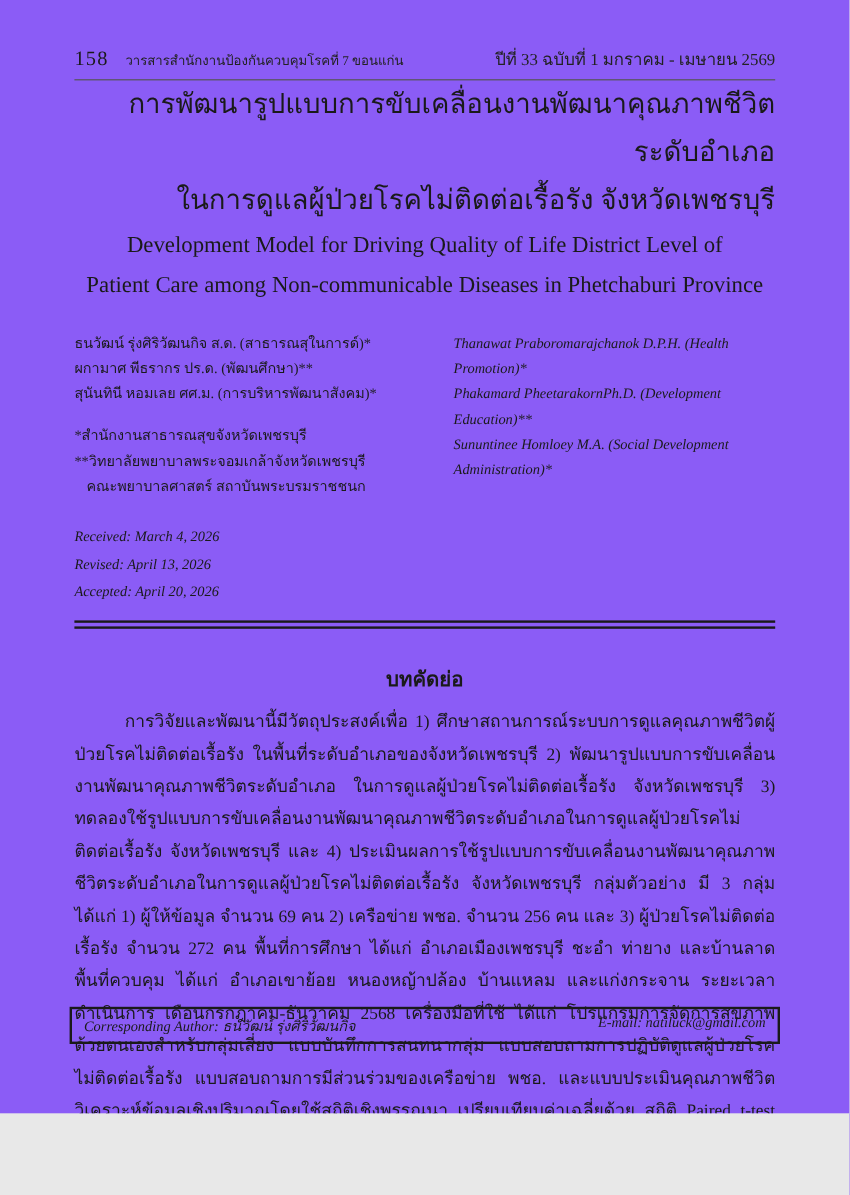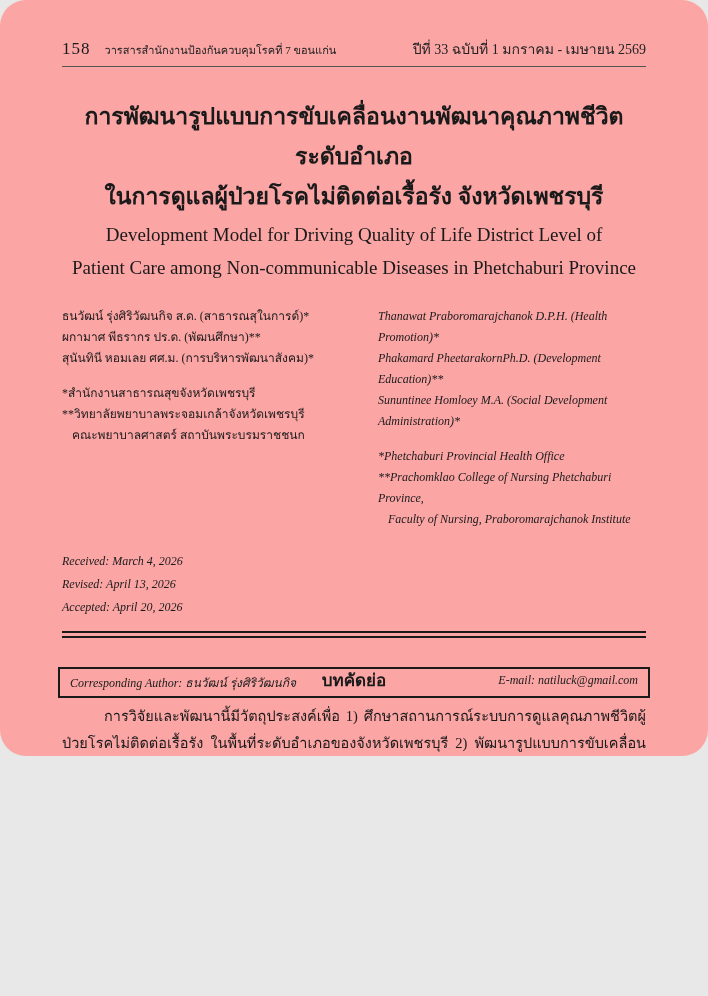--- a/index.html
+++ b/index.html
@@ -1,41 +1,39 @@
 <!DOCTYPE html>
 <html><head>
 <meta charset="utf-8">
 <style>
   html,body{margin:0;padding:0;background:#e8e8e8;}
   .page{
     position:relative;
-    width:708px;height:756px;
+    width:708px;height:928px;
     margin:0 auto;
-    background:#fca5a5;
+    background:#8b5cf6;
     color:#1a1a1a;
     font-family:"Liberation Serif","DejaVu Serif",serif;
     box-sizing:border-box;
     padding:38px 62px 0 62px;
     overflow:hidden;
-    border-radius:26px;
   }
   
   .runhead{
     display:flex;align-items:baseline;
     border-bottom:1px solid #555;
     padding-bottom:6px;
   }
   .pageno{font-size:17px;letter-spacing:1px;}
   .jname{font-size:11px;margin-left:14px;flex:1 1 auto;color:#222;}
   .issue{font-size:14px;text-align:center;color:#222;}
   
   .title-th{
-    margin-top:30px;
-    text-align:center;
-    font-weight:bold;
+    text-align:right;
+    font-weight:normal;
     font-size:23px;
     line-height:40px;
   }
   .title-en{
     margin-top:1px;
     text-align:center;
     font-size:19px;
     line-height:33px;
   }
   
@@ -117,25 +115,20 @@
       <div class="affil">
         <div>*สำนักงานสาธารณสุขจังหวัดเพชรบุรี</div>
         <div>**วิทยาลัยพยาบาลพระจอมเกล้าจังหวัดเพชรบุรี</div>
         <div class="indent">คณะพยาบาลศาสตร์ สถาบันพระบรมราชชนก</div>
       </div>
     </div>
     <div class="auth-col en">
       <div>Thanawat Praboromarajchanok D.P.H. (Health Promotion)*</div>
       <div>Phakamard PheetarakornPh.D. (Development Education)**</div>
       <div>Sununtinee Homloey M.A. (Social Development Administration)*</div>
-      <div class="affil">
-        <div>*Phetchaburi Provincial Health Office</div>
-        <div>**Prachomklao College of Nursing Phetchaburi Province,</div>
-        <div class="indent">Faculty of Nursing, Praboromarajchanok Institute</div>
-      </div>
     </div>
   </div>
 
   <div class="dates">
     <div>Received: March 4, 2026</div>
     <div>Revised: April 13, 2026</div>
     <div>Accepted: April 20, 2026</div>
   </div>
 
   <div class="dbl-rule"></div>

